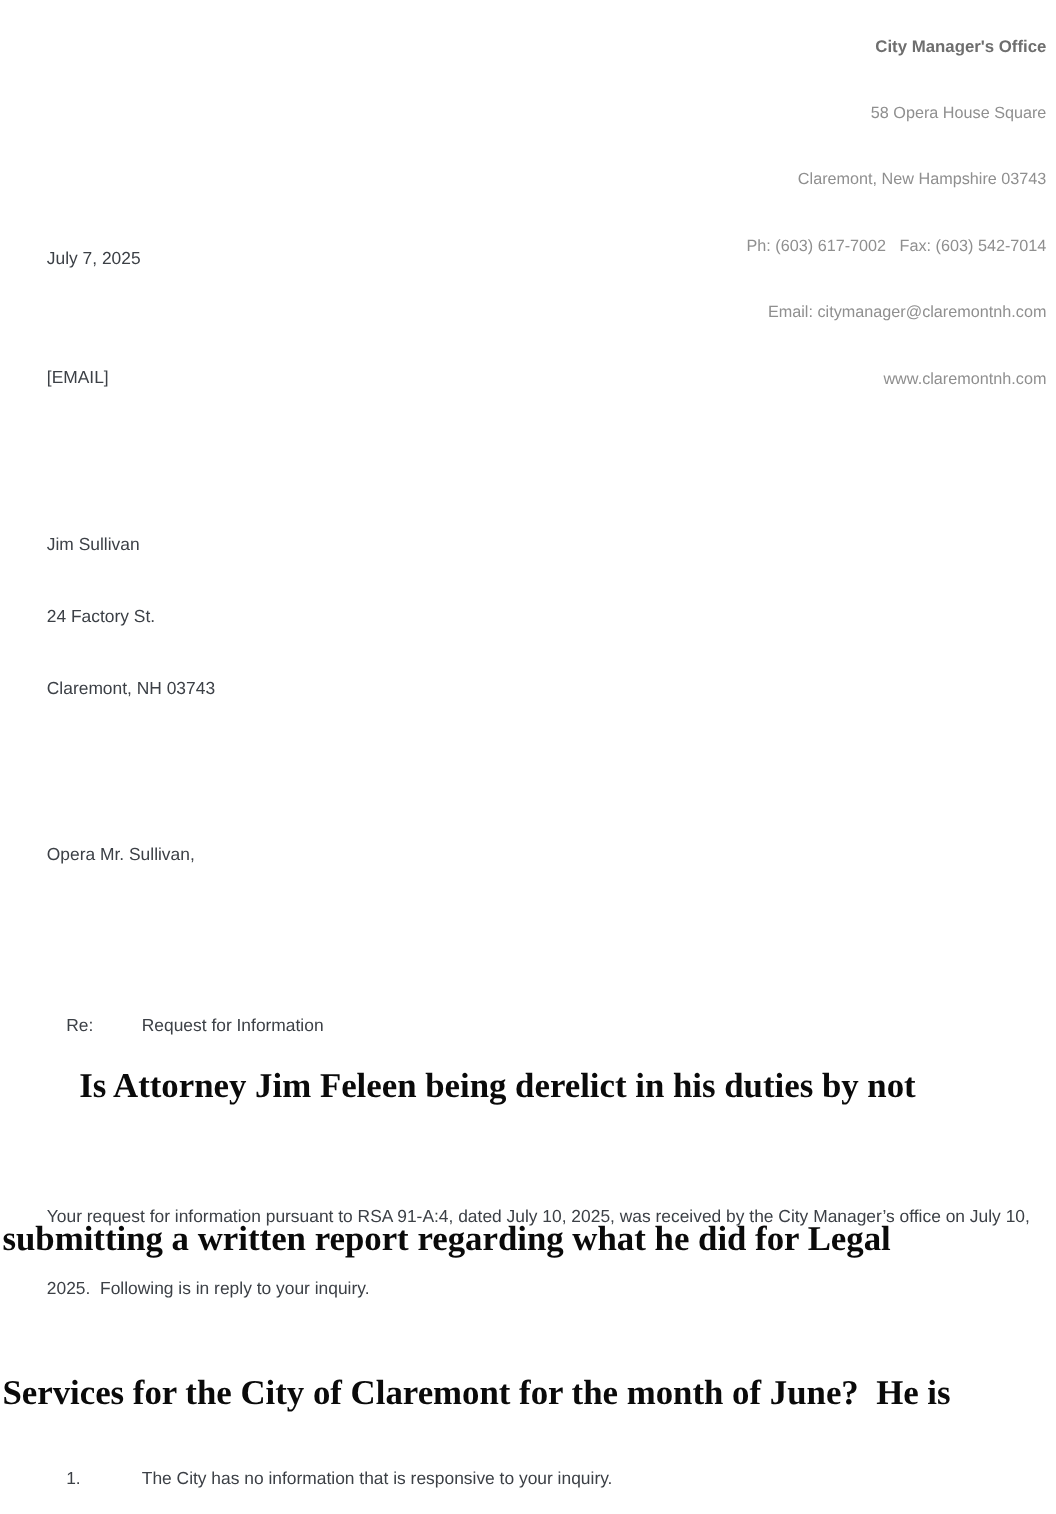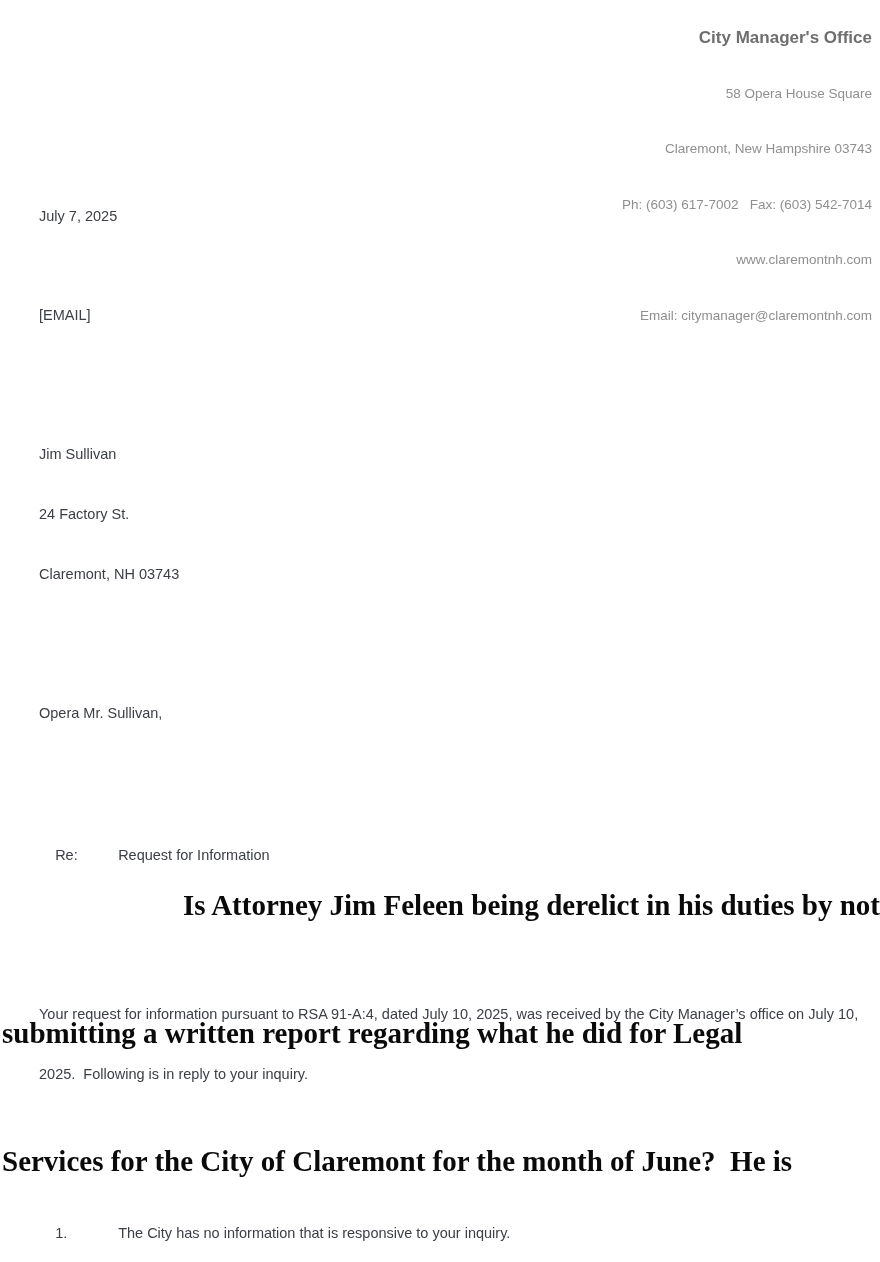--- a/index.html
+++ b/index.html
@@ -21,21 +21,21 @@
     right: 8px;
     text-align: right;
     font-family: "Liberation Sans", "DejaVu Sans", sans-serif;
     font-size: 13.5px;
     line-height: 18.5px;
     color: #8f8f8f;
     white-space: pre;
   }
   .letterhead .office {
     font-weight: bold;
-    font-size: 17px;
+    font-size: 14px;
     color: #6e6e6e;
   }
 
   
   .letter {
     position: absolute;
     left: 25px;
     top: 146px;
     width: 855px;
     font-family: "Liberation Sans", "DejaVu Sans", sans-serif;
@@ -59,32 +59,32 @@
     top: 799px;
     width: 878px;
     font-family: "Liberation Serif", "DejaVu Serif", serif;
     font-weight: bold;
     font-size: 29px;
     line-height: 42.6px;
     color: #0a0a0a;
     white-space: pre;
   }
   .commentary .c-line { margin: 0; }
-  .commentary .c-line.indent { text-indent: 64px; text-align: right; }
+  .commentary .c-line.indent { text-indent: 64px; }
 </style>
 </head>
 <body>
 
 <div class="letterhead">
   <div class="office">City Manager's Office</div>
   <div>58 Opera House Square</div>
   <div>Claremont, New Hampshire 03743</div>
   <div>Ph: (603) 617-7002   Fax: (603) 542-7014</div>
+  <div>Email: citymanager@claremontnh.com</div>
   <div>www.claremontnh.com</div>
-  <div>Email: citymanager@claremontnh.com</div>
 </div>
 
 <div class="letter">
 
   <div class="para">July 7, 2025</div>
 
   <div class="para">[EMAIL]</div>
 
   <div class="para">
     <div class="line">Jim Sullivan</div>

